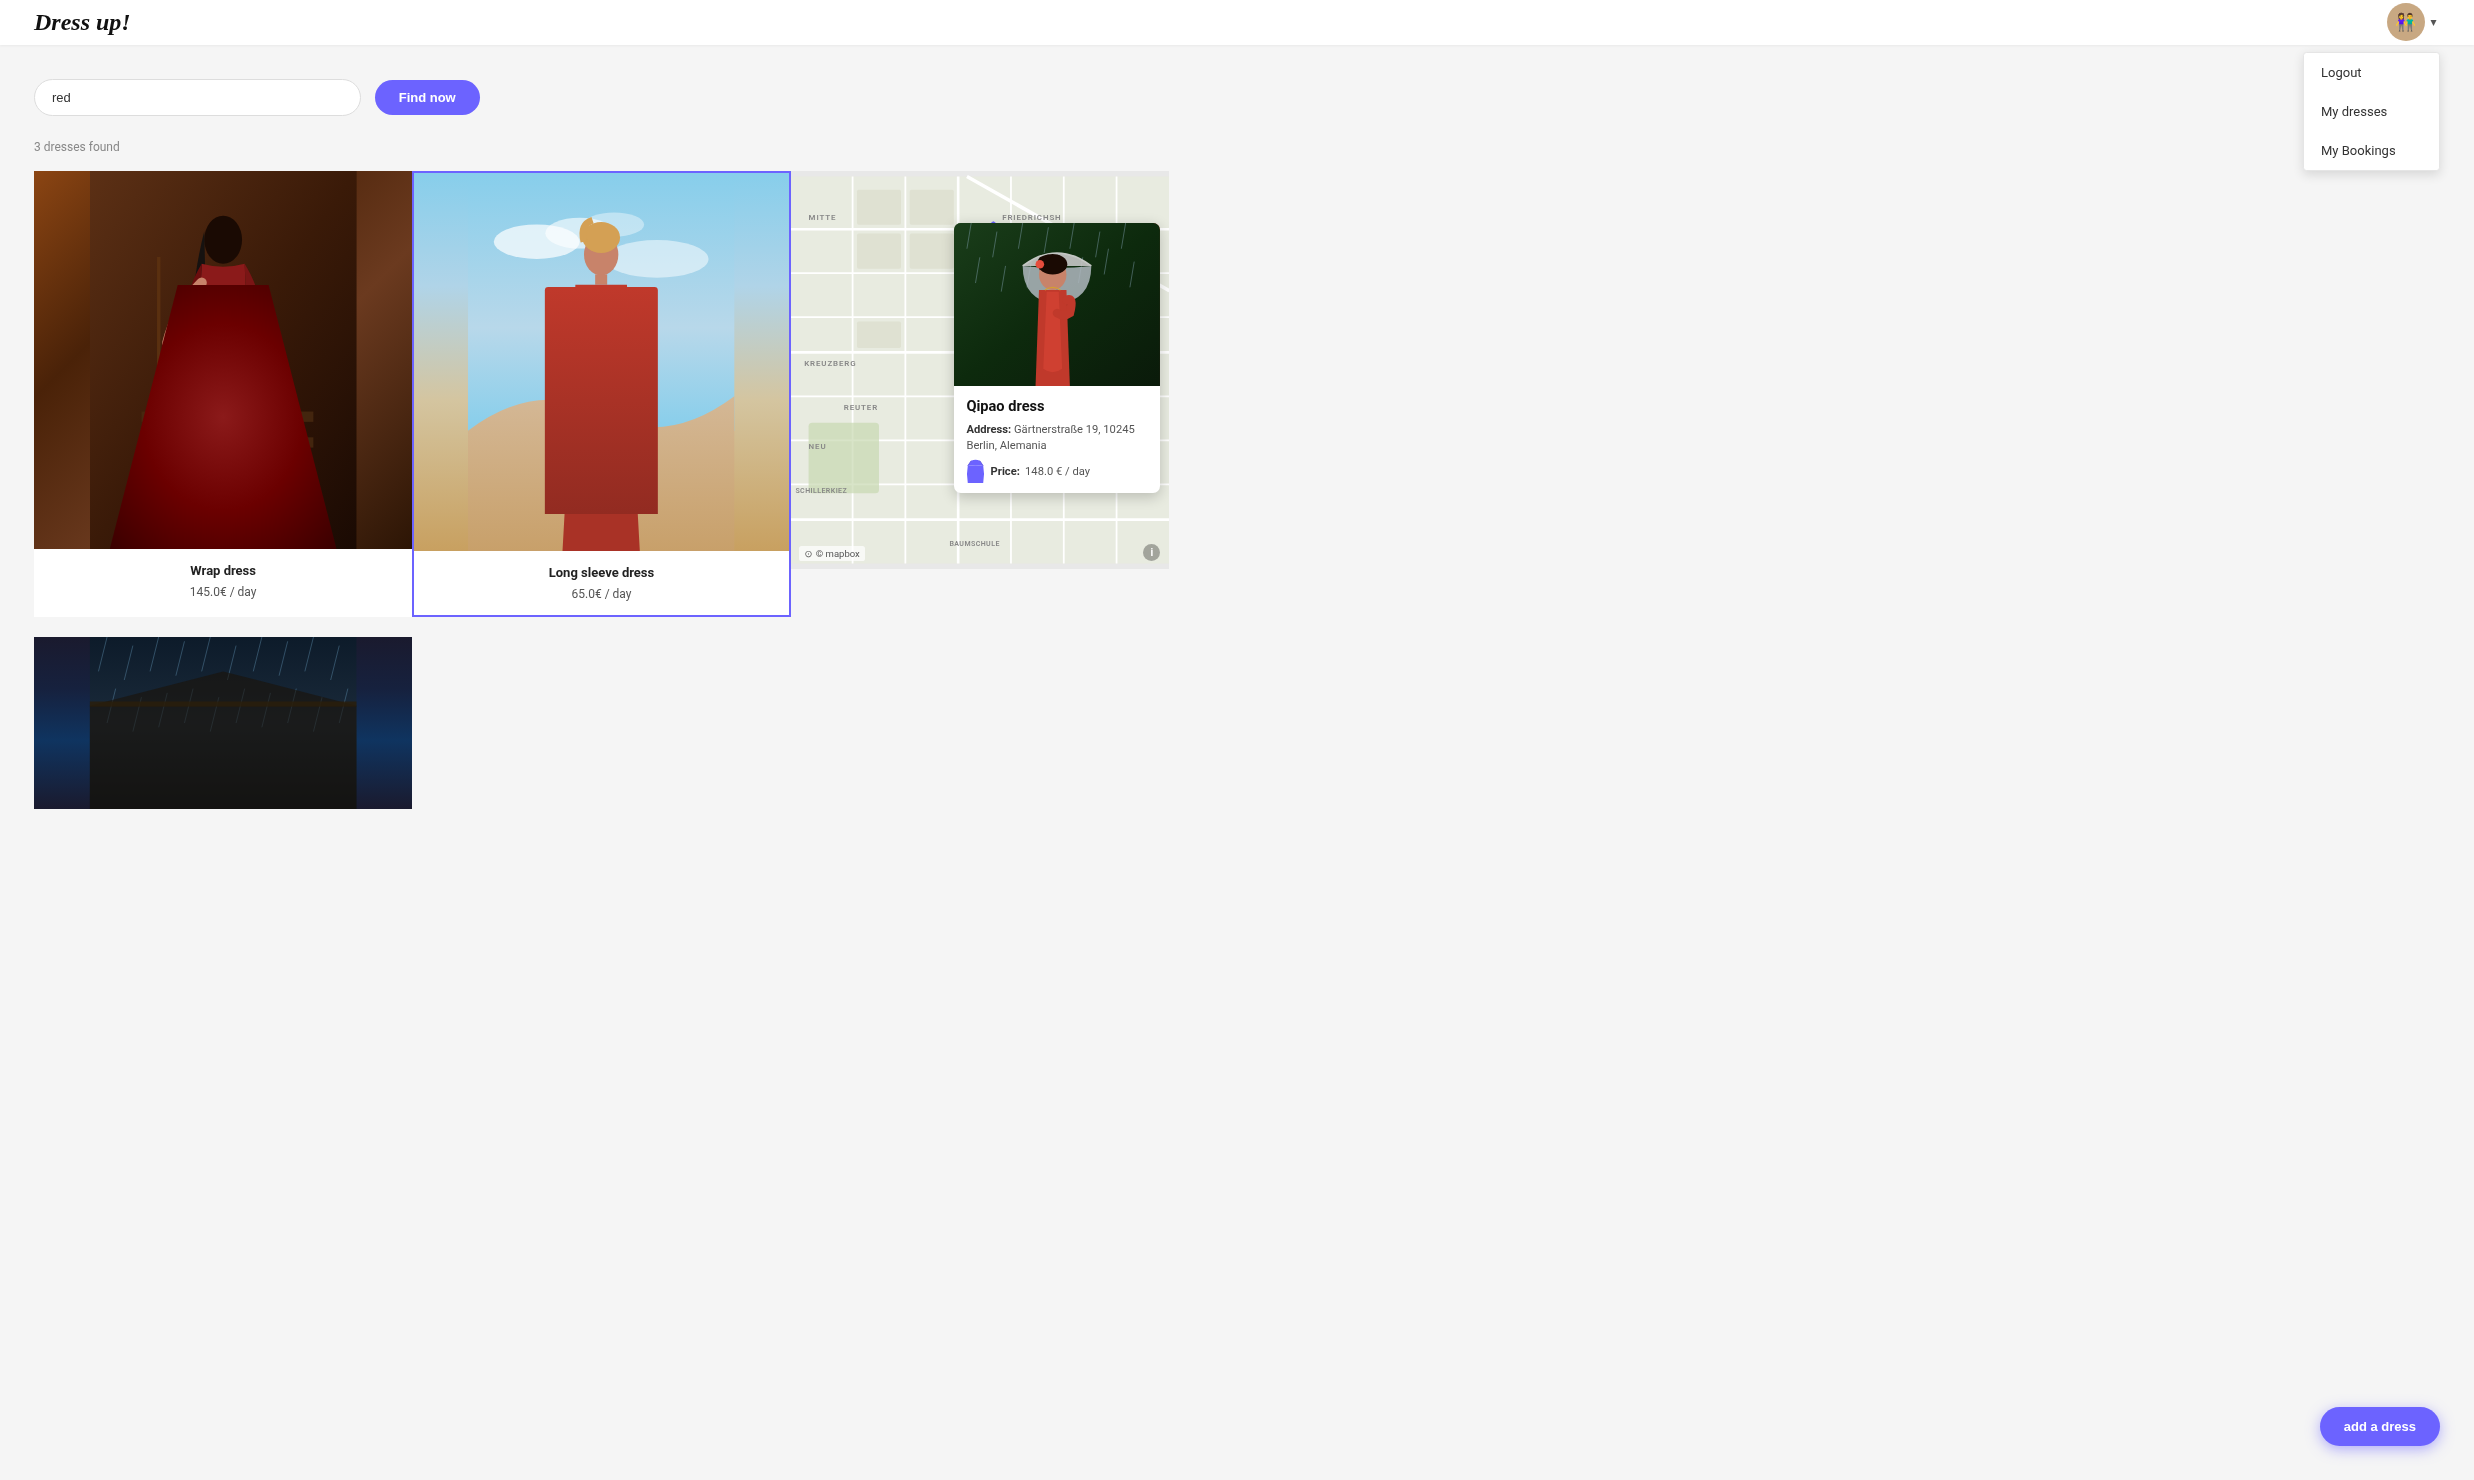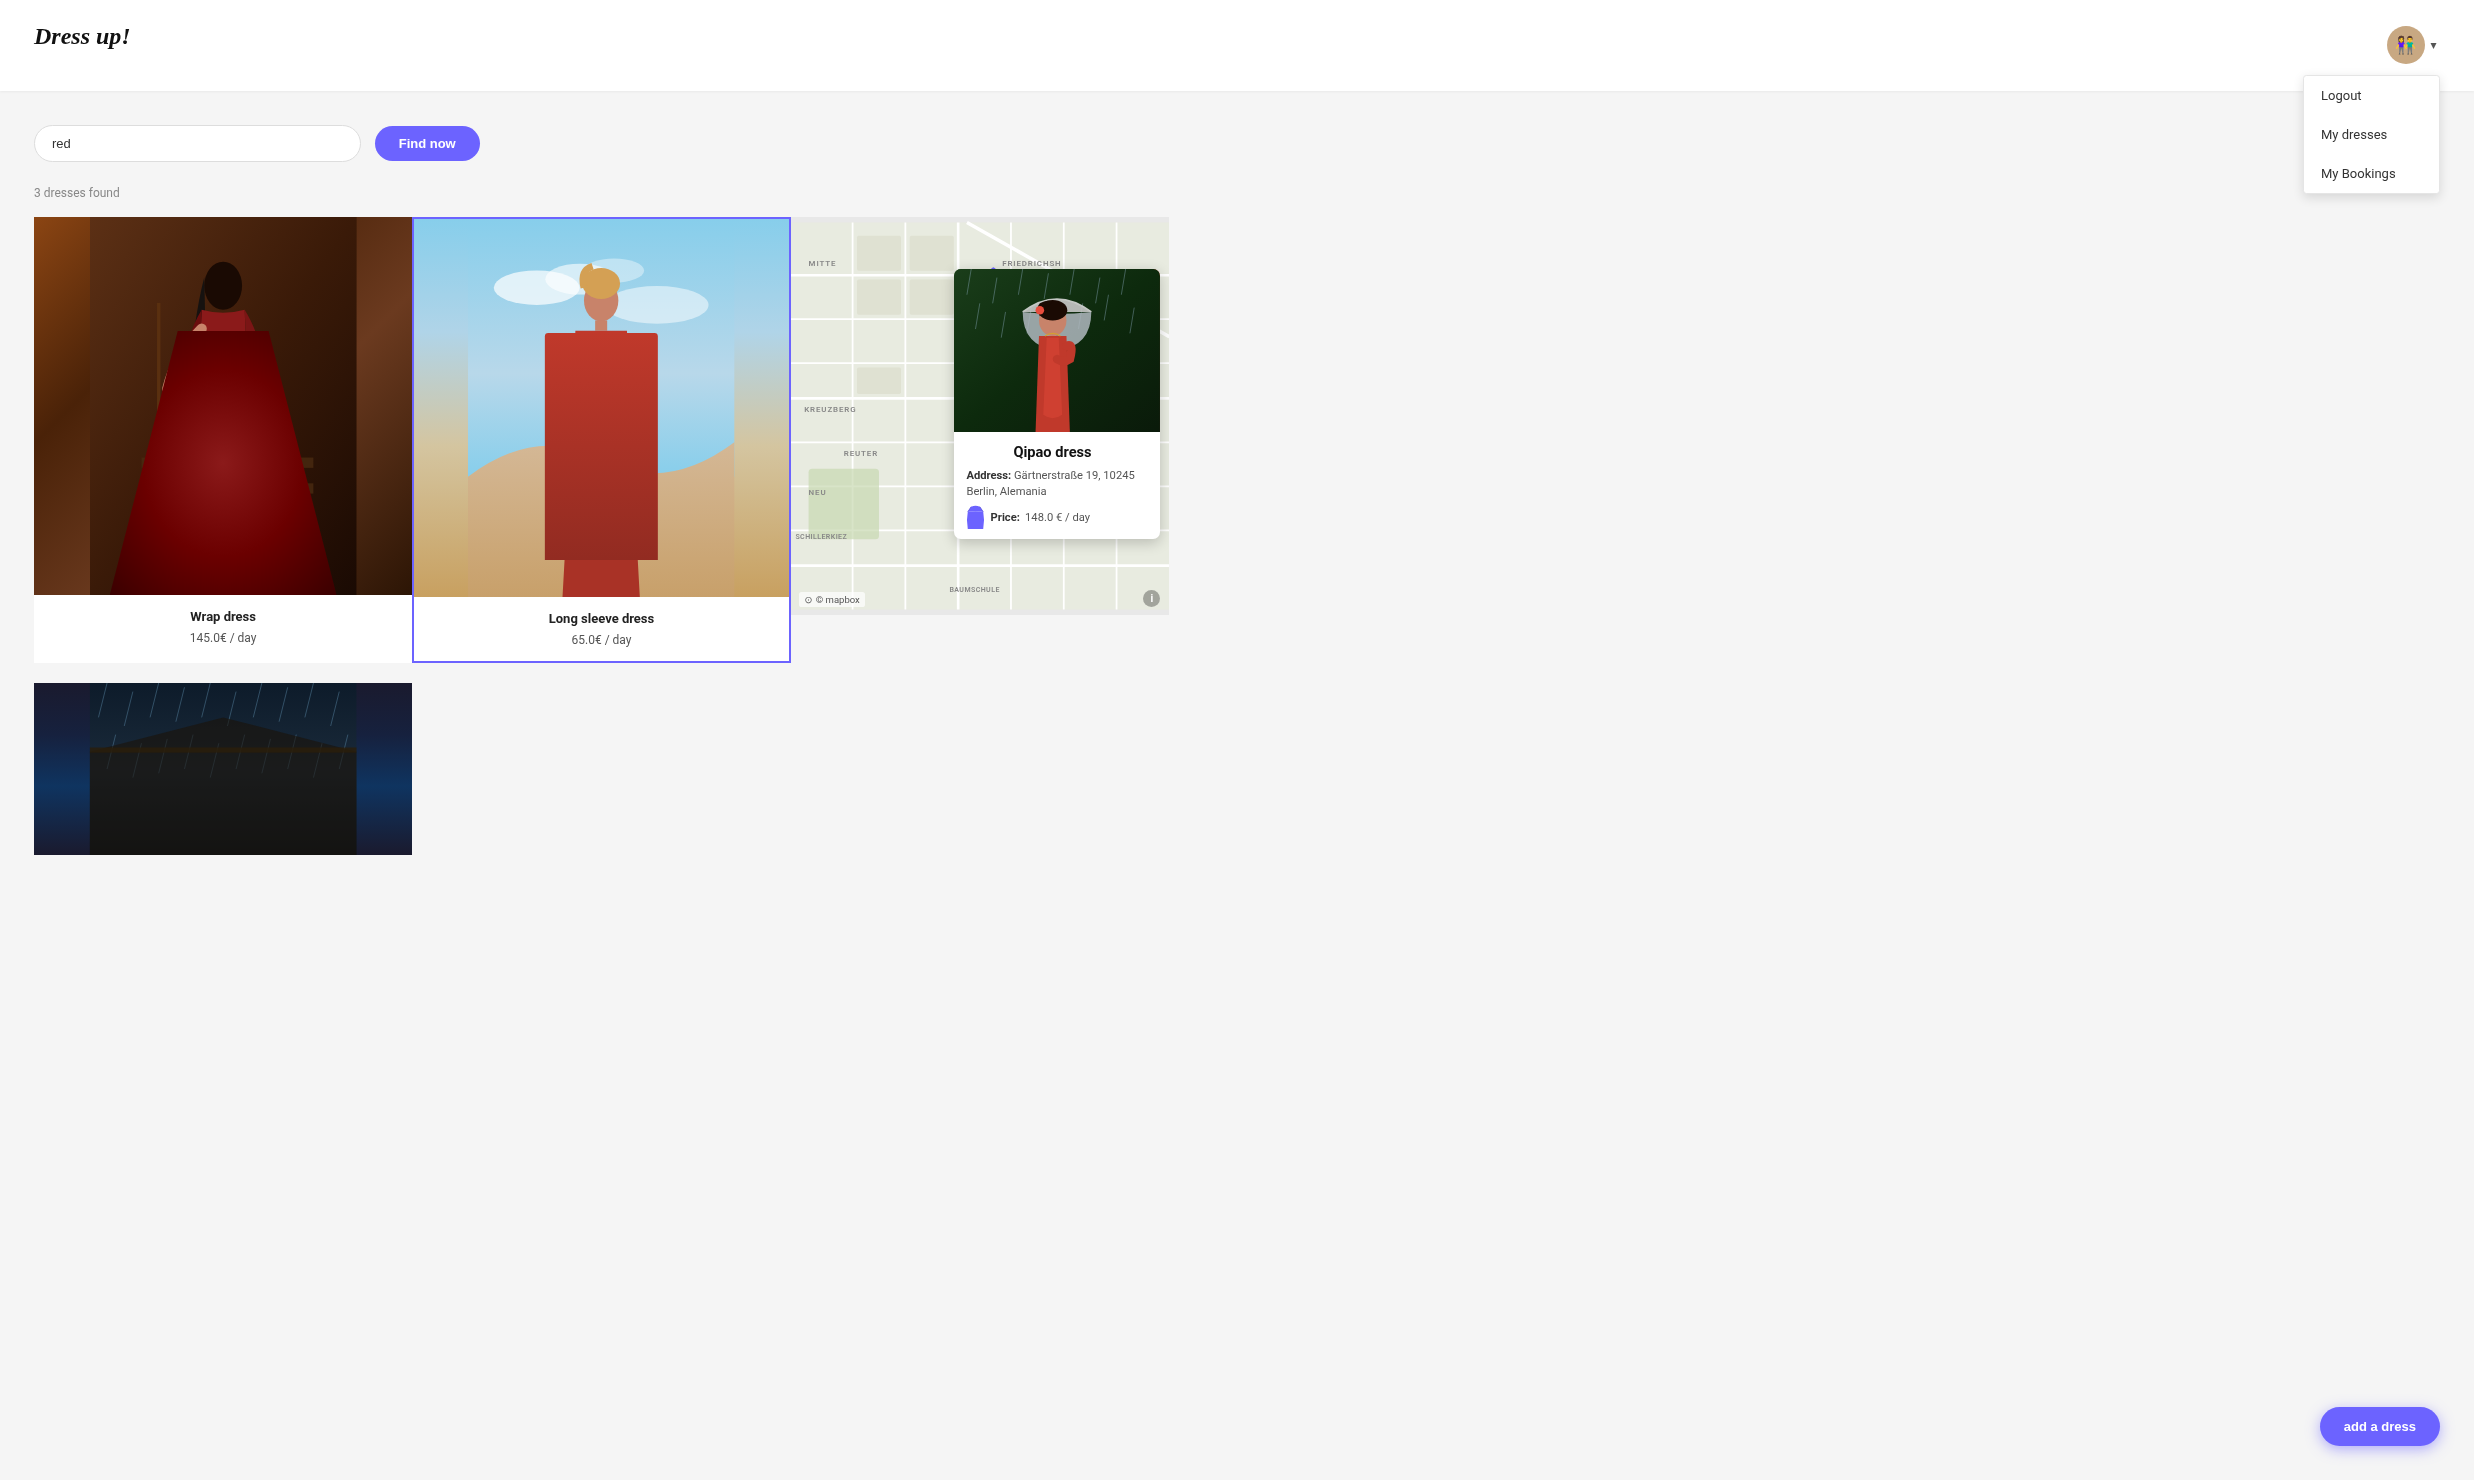--- a/index.html
+++ b/index.html
@@ -5,22 +5,23 @@
     * { box-sizing: border-box; margin: 0; padding: 0; }
     body {
       font-family: -apple-system, BlinkMacSystemFont, 'Segoe UI', Roboto, sans-serif;
       background: #f5f5f5;
       min-height: 100vh;
     }
 
     
     .header {
       background: #fff;
-      padding: 23px 34px;
+      padding: 0 34px;
       display: flex;
+      align-items: center;
       justify-content: space-between;
       position: relative;
       box-shadow: 0 0.9px 2.6px rgba(0,0,0,0.05);
     }
 
     .logo {
       font-size: 24px;
       font-weight: 800;
       font-style: italic;
       font-family: Georgia, serif;
@@ -222,21 +223,20 @@
 
     .popup-body {
       padding: 10.3px 12px;
     }
 
     .popup-title {
       font-size: 14.6px;
       font-weight: 700;
       color: #111;
       margin-bottom: 6.9px;
-      margin-left: 47px;
     }
 
     .popup-address {
       font-size: 11.2px;
       color: #555;
       line-height: 1.5;
       margin-bottom: 4px;
     }
 
     .popup-address strong {

